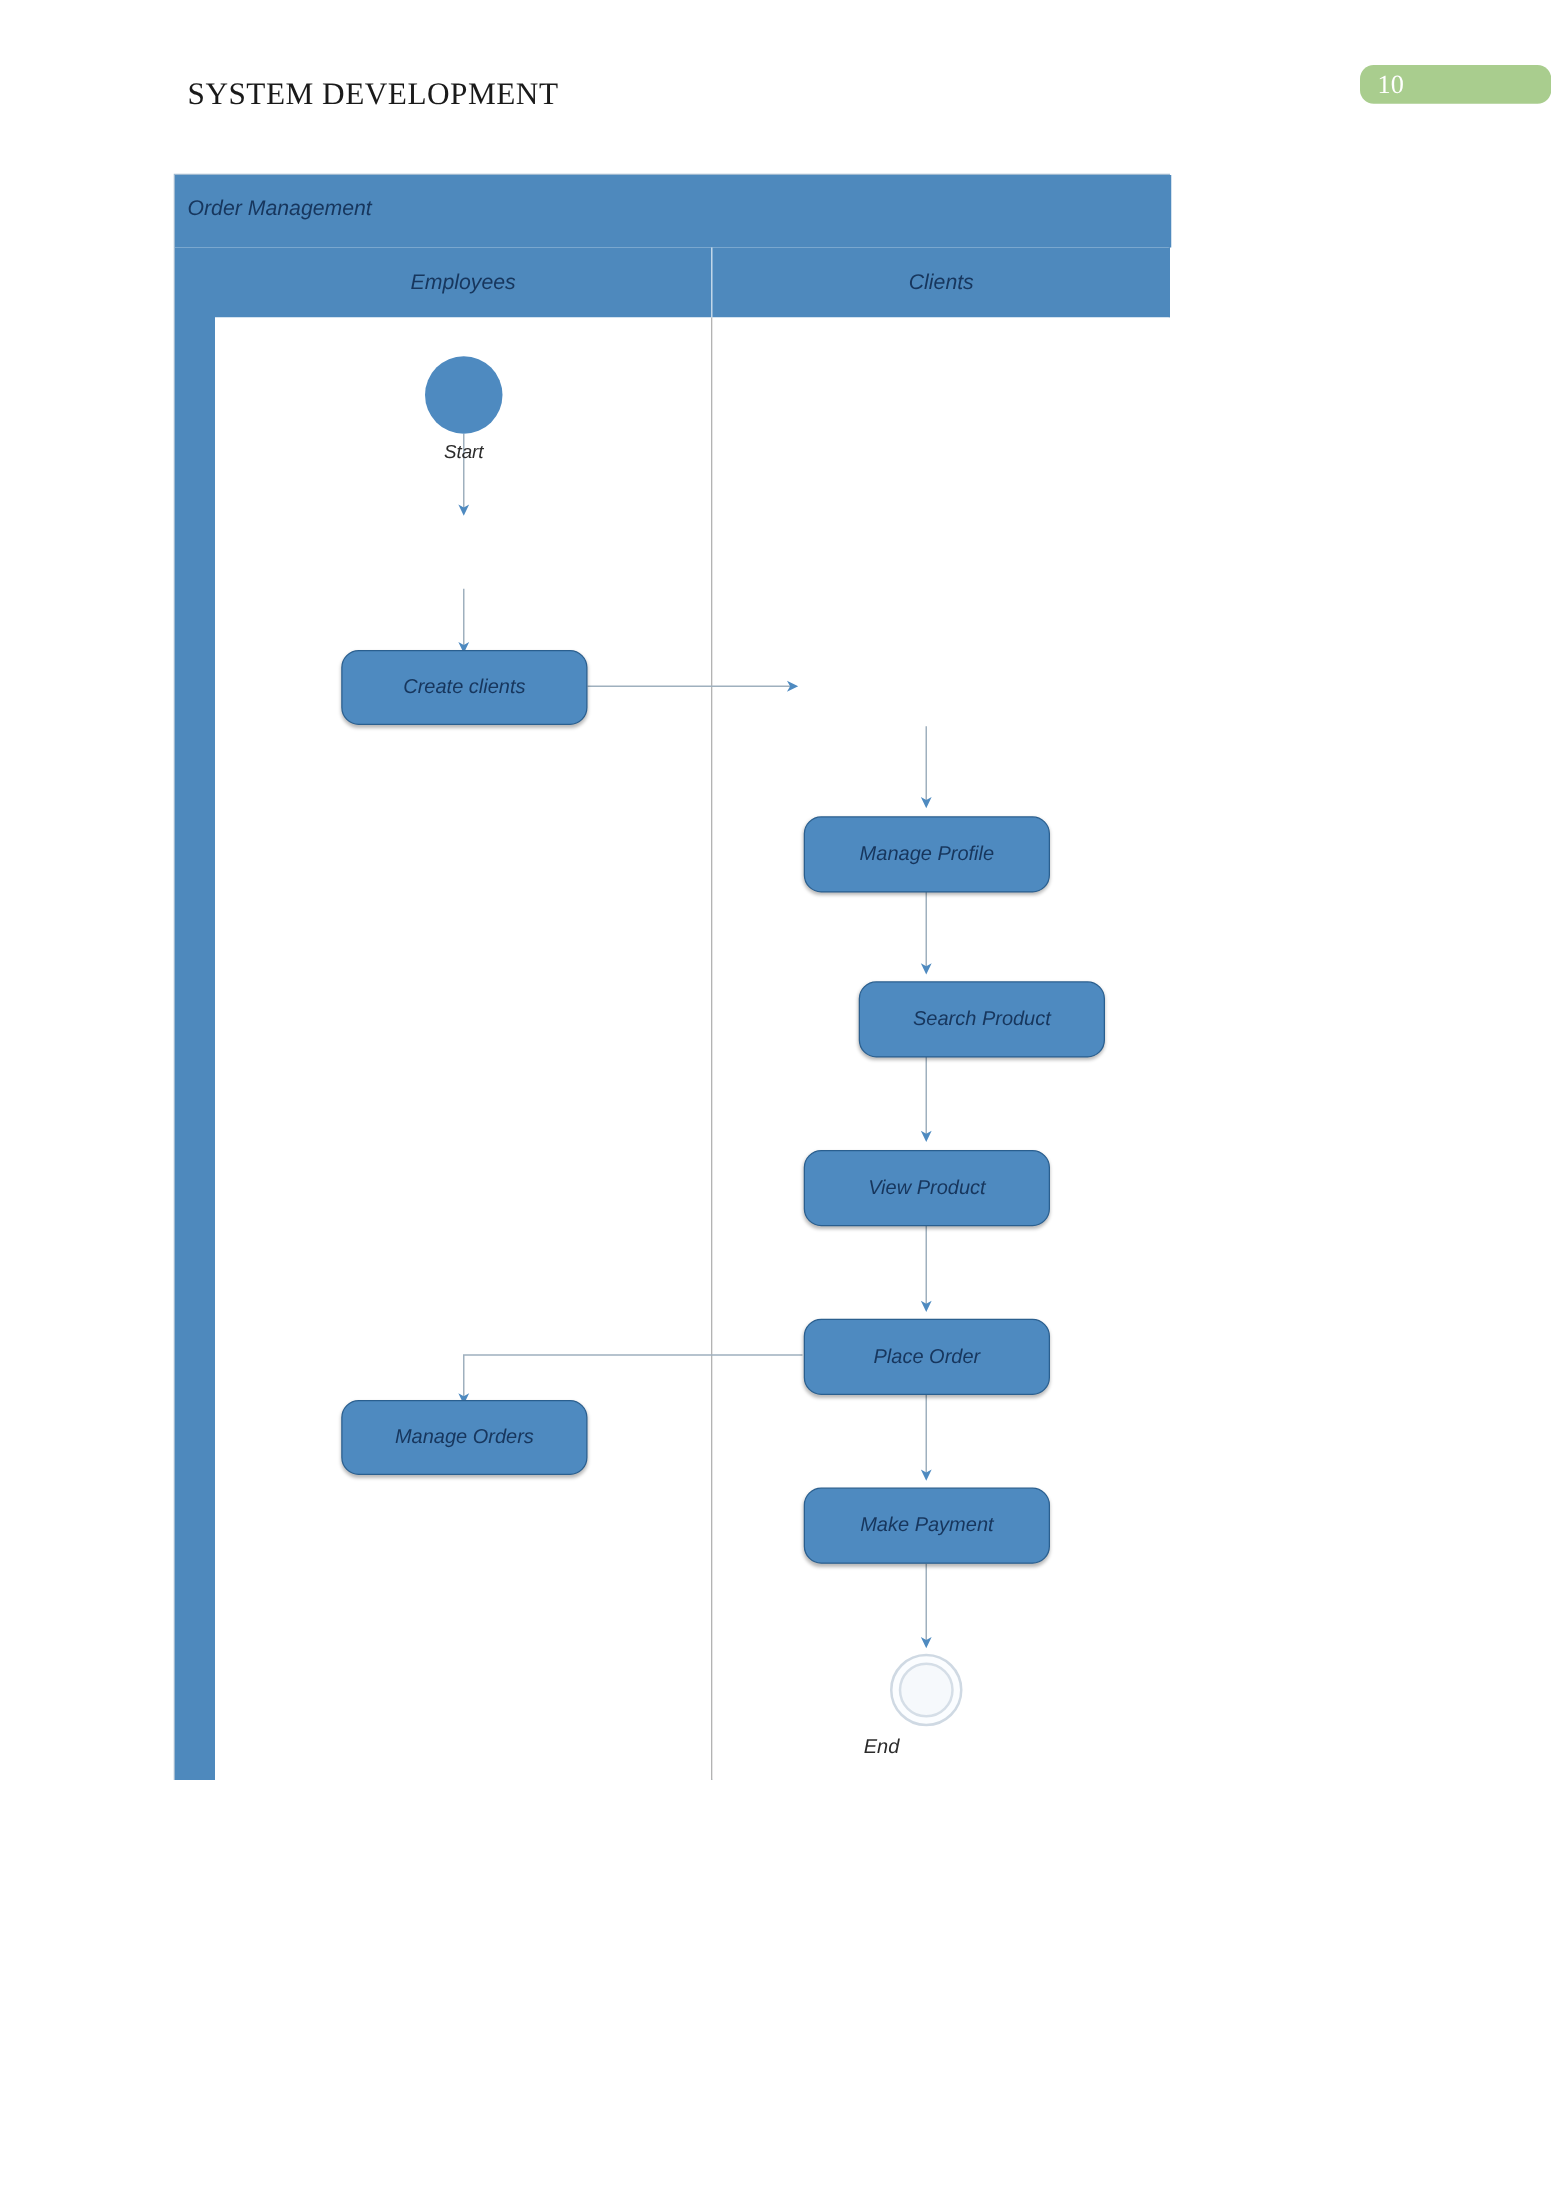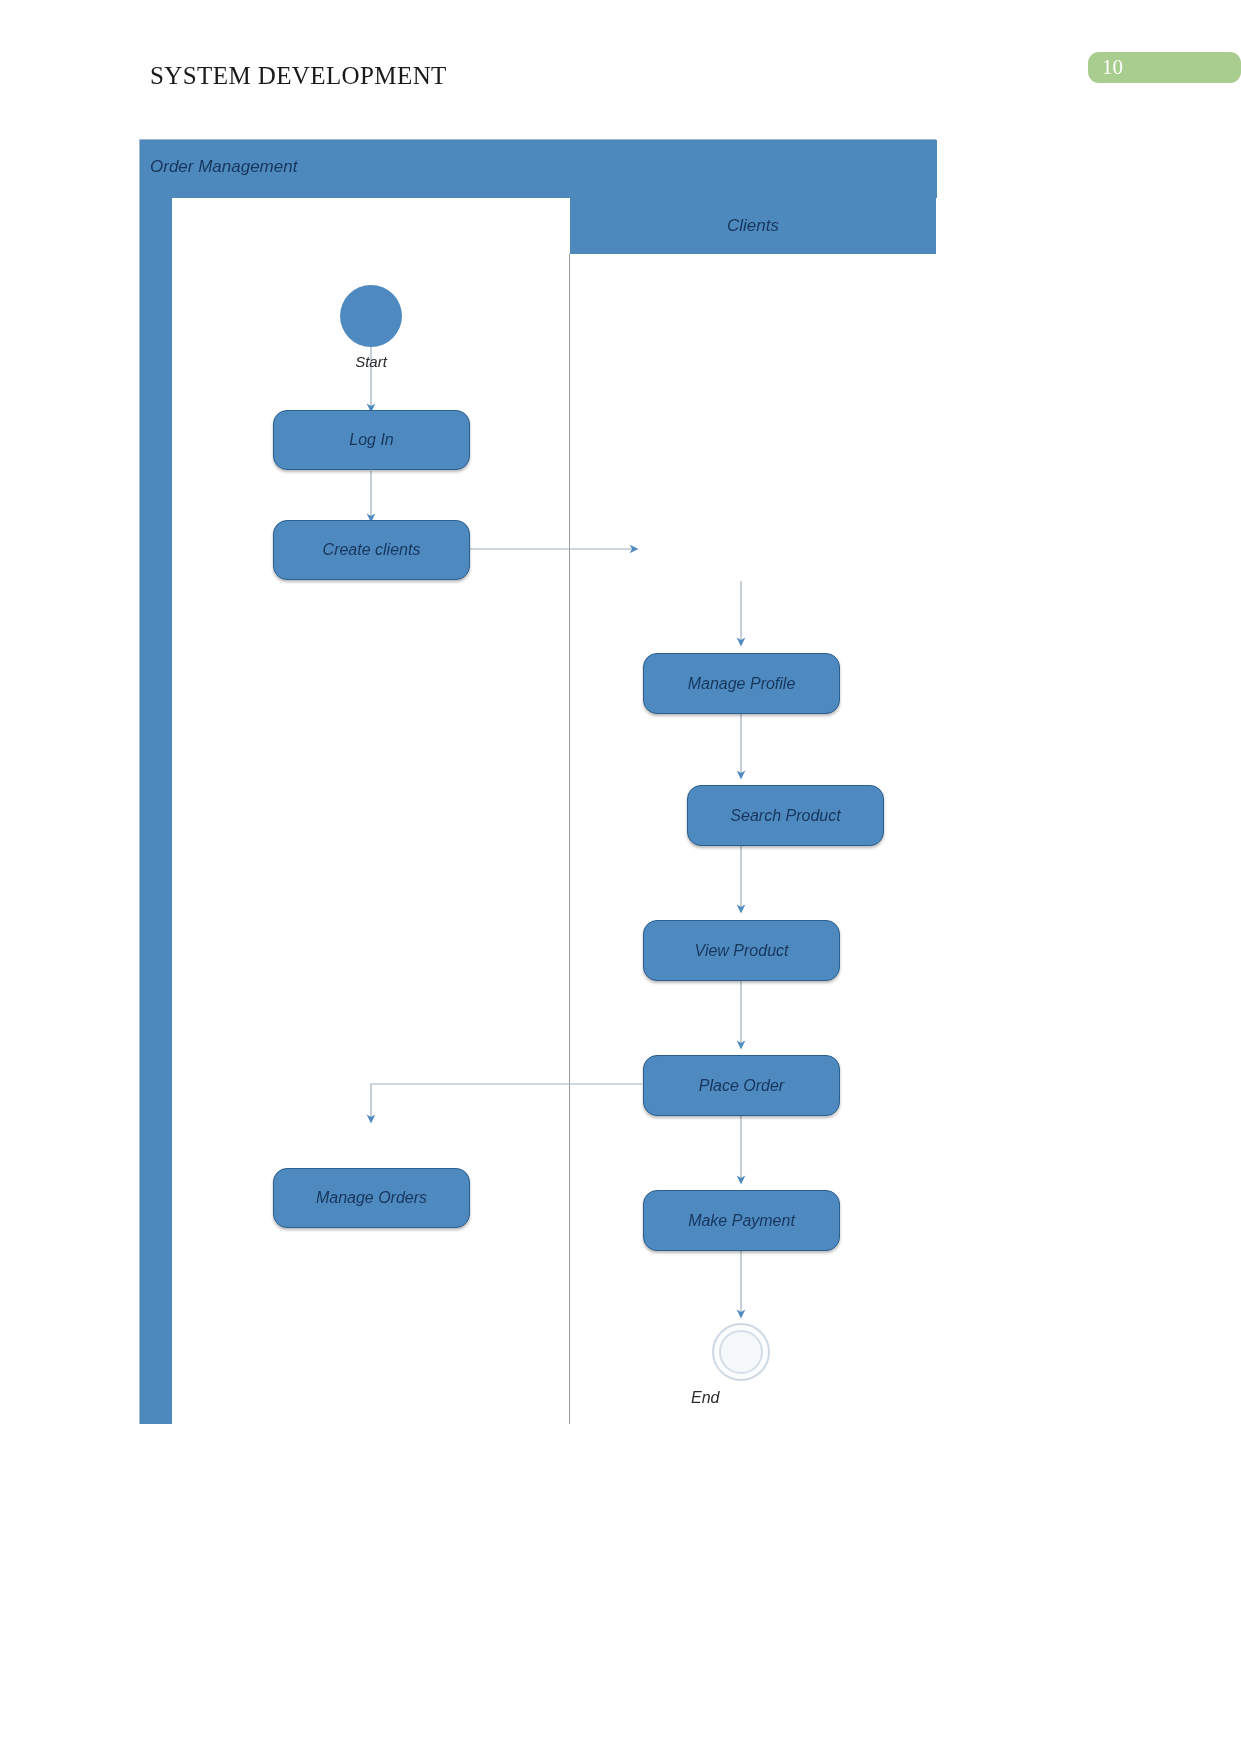--- a/index.html
+++ b/index.html
@@ -192,20 +192,23 @@
 </div>
 
 <div id="diagram">
 
   <div id="pool-title-bar">
     <span class="pool-title">Order Management</span>
   </div>
 
   <div id="pool-left-band"></div>
 
+  <div class="lane-header" id="lane-header-employees">
+    <span>Employees</span>
+  </div>
   <div class="lane-header" id="lane-header-clients">
     <span>Clients</span>
   </div>
 
   <div class="lane-body" id="lane-body-employees"></div>
   <div class="lane-body" id="lane-body-clients"></div>
 
   <svg id="connectors" viewBox="0 0 797 1285">
     <defs>
       <marker id="ah" markerWidth="9" markerHeight="9" refX="4.2" refY="4.2" orient="auto">
@@ -232,29 +235,26 @@
 
       <path d="M601,976 L601,1040"></path>
 
       <path d="M601,1111 L601,1174"></path>
     </g>
   </svg>
 
   <div id="node-start" style="left:200px; top:145px;"></div>
   <div id="label-start" style="left:181px; top:213px;">Start</div>
 
-  <div class="activity" style="left:133px; top:270px; width:197px; height:60px;">
-    <span>Log In</span>
-  </div>
 
   <div class="activity" style="left:133px; top:380px; width:197px; height:60px;">
     <span>Create clients</span>
   </div>
 
-  <div class="activity" style="left:133px; top:1028px; width:197px; height:60px;">
+  <div class="activity" style="left:133px; top:980px; width:197px; height:60px;">
     <span>Manage Orders</span>
   </div>
 
 
   <div class="activity" style="left:503px; top:513px; width:197px; height:61px;">
     <span>Manage Profile</span>
   </div>
 
   <div class="activity" style="left:503px; top:645px; width:197px; height:61px;margin-left:44px;">
     <span>Search Product</span>

